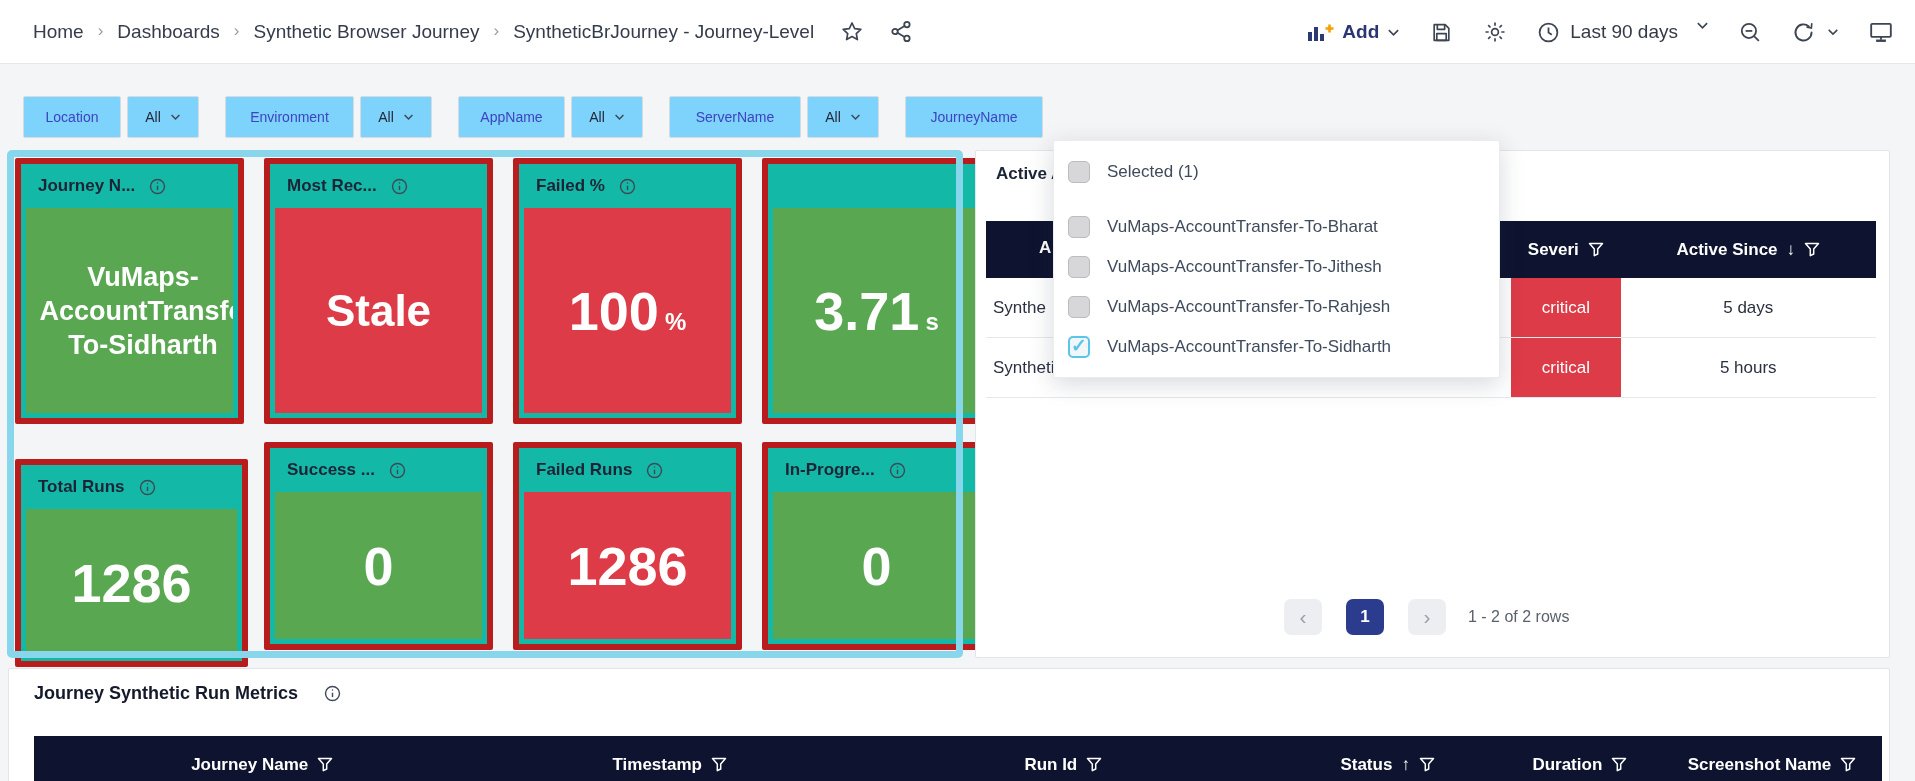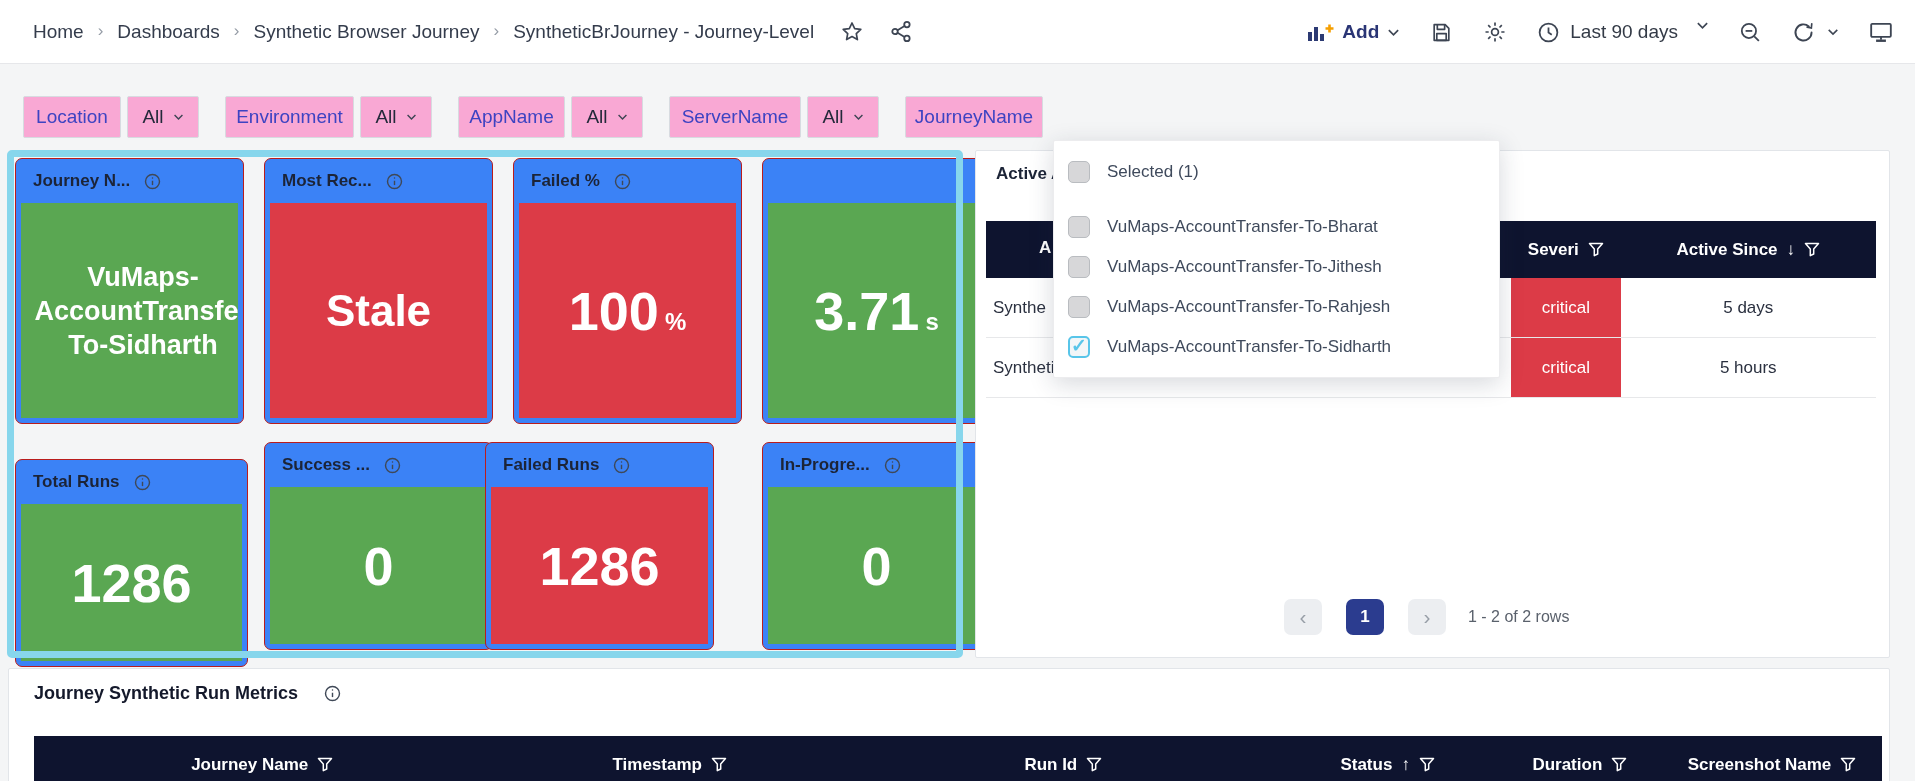--- a/index.html
+++ b/index.html
@@ -20,22 +20,22 @@
   .tb-icon { margin-left:26px; cursor:pointer; }
   .tb-right { position:absolute; right:22px; top:0; height:64px; display:flex; align-items:center; gap:30px; }
   .add-group { display:flex; align-items:center; gap:8px; cursor:pointer; }
   .add-label { font-size:19px; font-weight:700; color:#2a3575; }
   .time-group { display:flex; gap:10px; cursor:pointer; }
   .time-label { font-size:19px; color:#333a46; }
   .refresh-group { display:flex; align-items:center; gap:12px; }
 
   
   .filters { position:absolute; left:23px; top:96px; display:flex; align-items:center; }
-  .fbox { height:42px; background:#f9a8d4; border:1px solid #d7dbe0; border-radius:2px;
-    display:flex; align-items:center; justify-content:center; font-size:19px; }
+  .fbox { height:42px; background:#7dd3fc; border:1px solid #d7dbe0; border-radius:2px;
+    display:flex; align-items:center; justify-content:center; font-size:14px; }
   .f-label { color:#3d43c2; font-weight:500; }
   .f-value { color:#23293a; gap:9px; cursor:pointer; }
   .ml6 { margin-left:6px; } .ml26 { margin-left:26px; } .ml10 { margin-left:10px; }
   .w-location{width:98px} .w-env{width:129px} .w-app{width:107px} .w-srv{width:132px} .w-jrn{width:138px}
   .w-all{width:72px}
   .f-input { width:237px; height:42px; background:#fff; border:1px solid #d7dbe0; border-radius:2px;
     font-size:17px; padding:0 12px; color:#3a4150; font-family:"Liberation Sans",sans-serif; outline:none; }
   .f-input::placeholder { color:#a9b1bc; }
 
   
@@ -47,28 +47,28 @@
   .dd-options { margin-top:16px; }
   .dd-options .dd-row { height:40px; }
   .checkbox { width:22px; height:22px; border-radius:5px; background:#d7d7d9;
     border:1px solid #b9bcc0; flex:none; display:flex; align-items:center; justify-content:center; }
   .checkbox.checked { background:#f2f6f8; border:2px solid #58c5e9; }
   .check-glyph { color:#58c5e9; font-size:19px; font-weight:700; line-height:0; transform:translateY(-1px); }
 
   
   .highlight-box { position:absolute; left:7px; top:150px; width:956px; height:508px;
     border:7px solid #87d6ec; border-radius:5px; z-index:5; pointer-events:none; }
-  .stat-panel { position:absolute; background:#3b82f6; border:1px solid #b91c1c; border-radius:7px; }
+  .stat-panel { position:absolute; background:#14b8a6; border:6px solid #b91c1c; border-radius:2px; }
   .sp1{left:15px;  top:158px; width:229px; height:266px}
   .sp2{left:264px; top:158px; width:229px; height:266px}
   .sp3{left:513px; top:158px; width:229px; height:266px}
   .sp4{left:762px; top:158px; width:229px; height:266px}
   .sp5{left:15px;  top:459px; width:233px; height:208px}
   .sp6{left:264px; top:442px; width:229px; height:208px}
-  .sp7{left:485px; top:442px; width:229px; height:208px}
+  .sp7{left:513px; top:442px; width:229px; height:208px}
   .sp8{left:762px; top:442px; width:229px; height:208px}
   .sp-hdr { height:44px; display:flex; align-items:center; padding:0 17px; gap:14px;
     font-size:17px; font-weight:600; color:#1c2437; white-space:nowrap; overflow:hidden; }
   .stat-value { position:absolute; left:5px; right:5px; top:44px; bottom:5px;
     display:flex; align-items:center; justify-content:center; color:#fff; font-weight:700; overflow:hidden; }
   .bg-green { background:#5aa752; } .bg-red { background:#dc3b47; }
   .val-row { display:flex; align-items:baseline; }
   .num { font-size:54px; } .num-md { font-size:44px; }
   .suffix { font-size:24px; margin-left:6px; }
   .jlines { display:flex; flex-direction:column; width:100%;margin-left:27px; }

